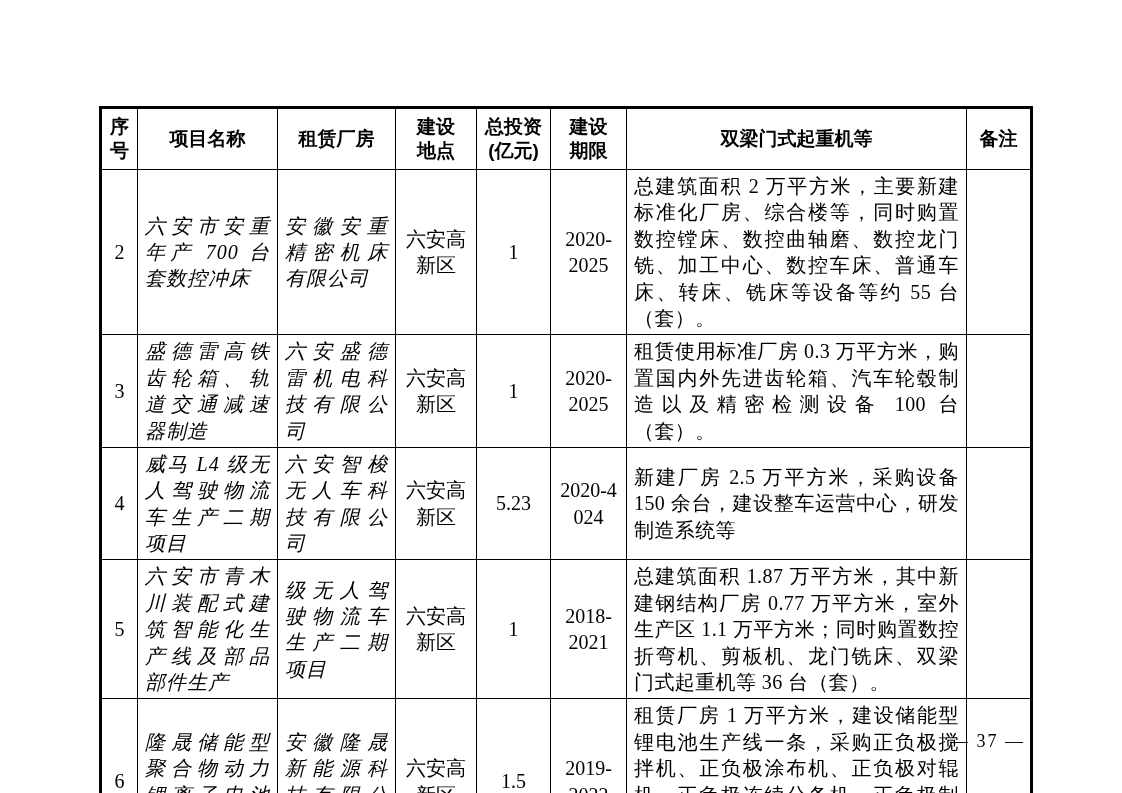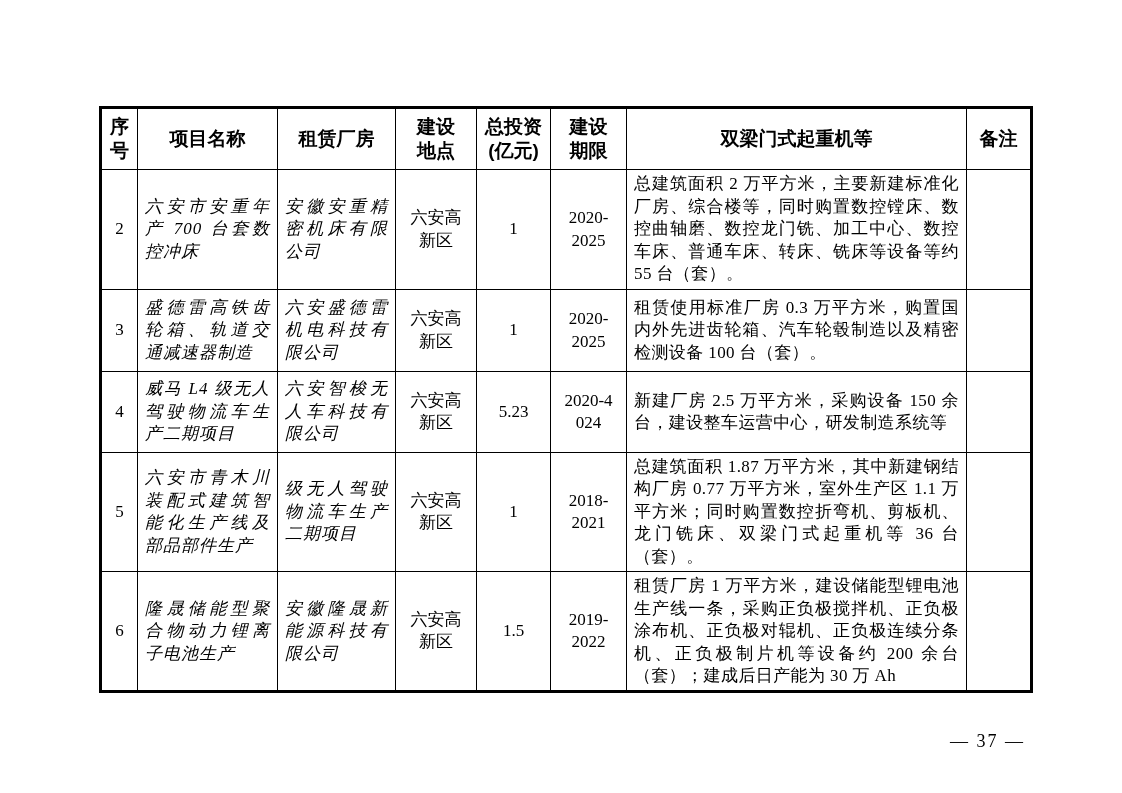--- a/index.html
+++ b/index.html
@@ -28,21 +28,21 @@
   table.main th{
     font-family:"Liberation Sans","DejaVu Sans",sans-serif;
     font-weight:700;
     font-size:19px;
     line-height:1.25;
     text-align:center;
     white-space:pre-line;
     padding:2px 1px;
   }
   table.main td{
-    font-size:17px;
+    font-size:20px;
     line-height:1.32;
     padding:3px 7px;
   }
   td.c{ text-align:center; white-space:pre-line; padding:3px 2px; }
   td.j{
     text-align:justify;
     text-justify:inter-character;
     letter-spacing:1px;
     font-style:italic;
   }

